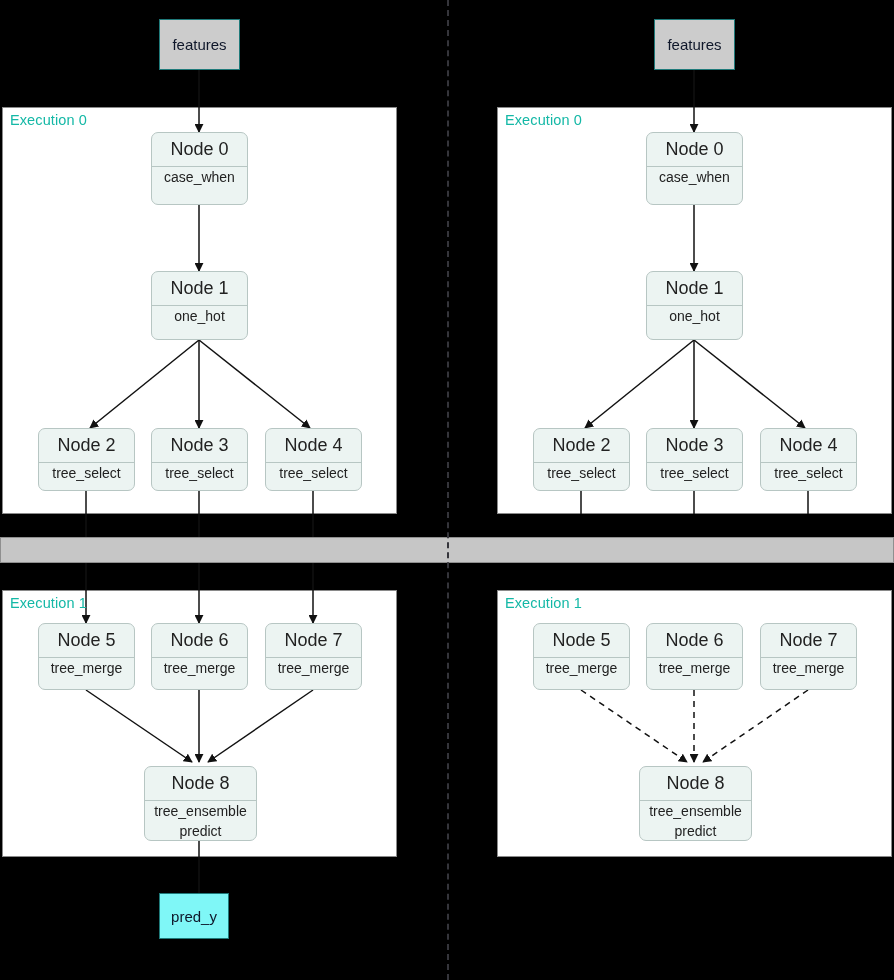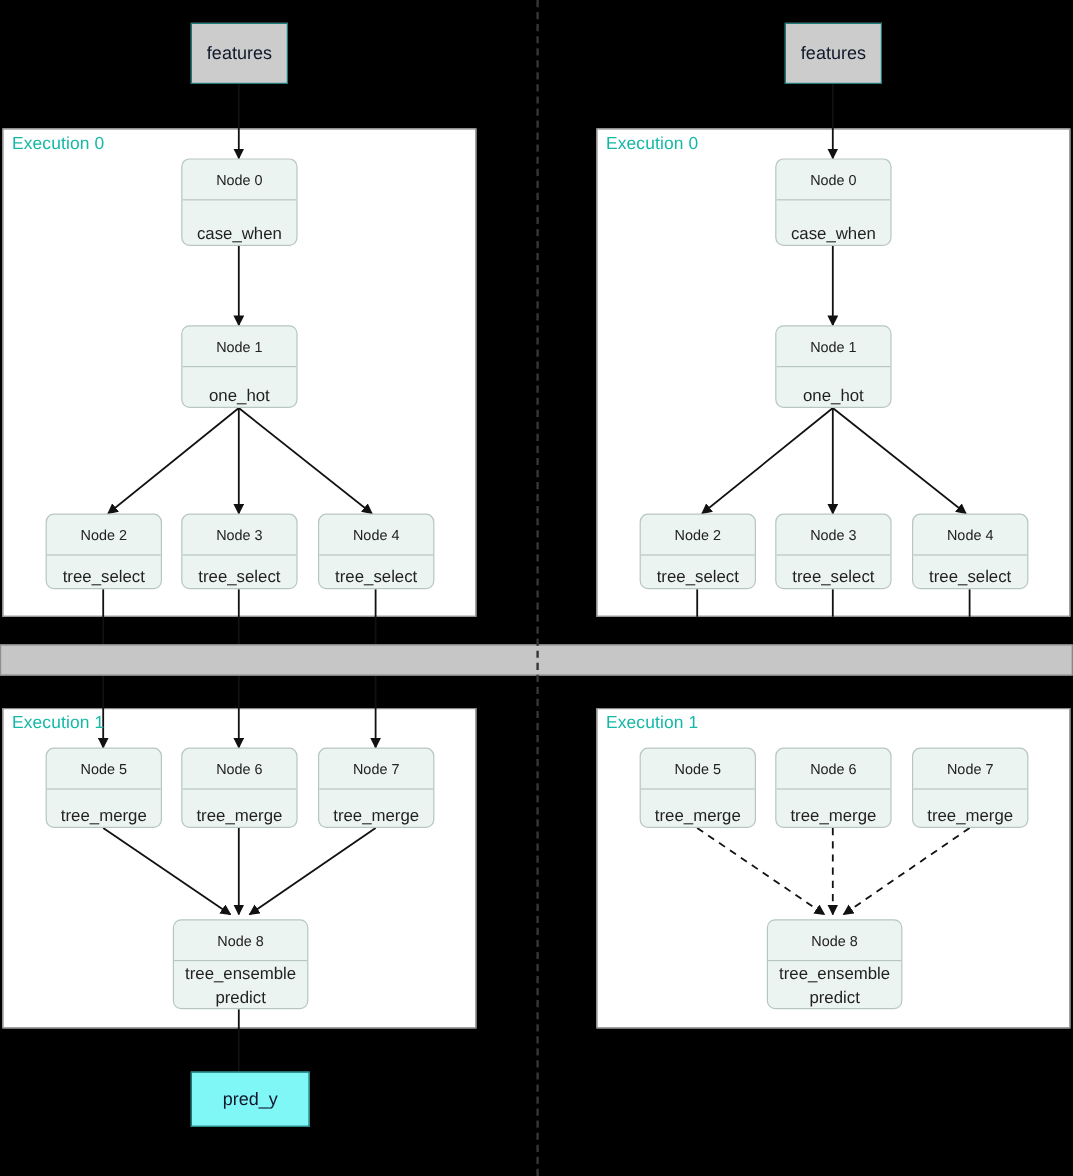--- a/index.html
+++ b/index.html
@@ -25,23 +25,23 @@
         box-sizing:border-box;z-index:7;}
 
   
   .split{position:absolute;border-left:2.5px dashed #35353b;z-index:8;}
 
   
   .node{position:absolute;background:#ecf4f2;border:1.3px solid #b7c6c3;
         border-radius:7px;box-sizing:border-box;z-index:4;overflow:hidden;
         display:flex;flex-direction:column;}
   .node .nhead{flex:0 0 auto;display:flex;align-items:center;justify-content:center;
-        height:33px;border-bottom:1.3px solid #b7c6c3;font-size:12px;color:#222;}
+        height:33px;border-bottom:1.3px solid #b7c6c3;font-size:18px;color:#222;}
   .node .nbody{flex:1 1 auto;display:flex;flex-direction:column;align-items:center;
-        justify-content:flex-end;font-size:14px;color:#222;line-height:1.45;}
+        justify-content:flex-start;font-size:14px;color:#222;line-height:1.45;}
 
   
   .edges{position:absolute;left:0;top:0;width:894px;height:980px;
          pointer-events:none;z-index:3;}
 </style>
 </head>
 <body>
 
 <div id="stage">
 
@@ -158,21 +158,21 @@
   </div>
 
   <div class="node" style="left:144px;top:766px;width:113px;height:75px;">
     <div class="nhead">Node 8</div>
     <div class="nbody">
       <span>tree_ensemble</span>
       <span>predict</span>
     </div>
   </div>
 
-  <div class="term predy" style="left:159px;top:893px;width:99px;height:46px;justify-content:center;">
+  <div class="term predy" style="left:159px;top:893px;width:70px;height:46px;justify-content:center;">
     <span>pred_y</span>
   </div>
 
   <div class="term features" style="left:654px;top:19px;width:81px;height:51px;">
     <span>features</span>
   </div>
 
   <div class="panel" style="left:497px;top:107px;width:395px;height:407px;"></div>
   <div class="panel-title" style="left:505px;top:112px;">Execution 0</div>
 

